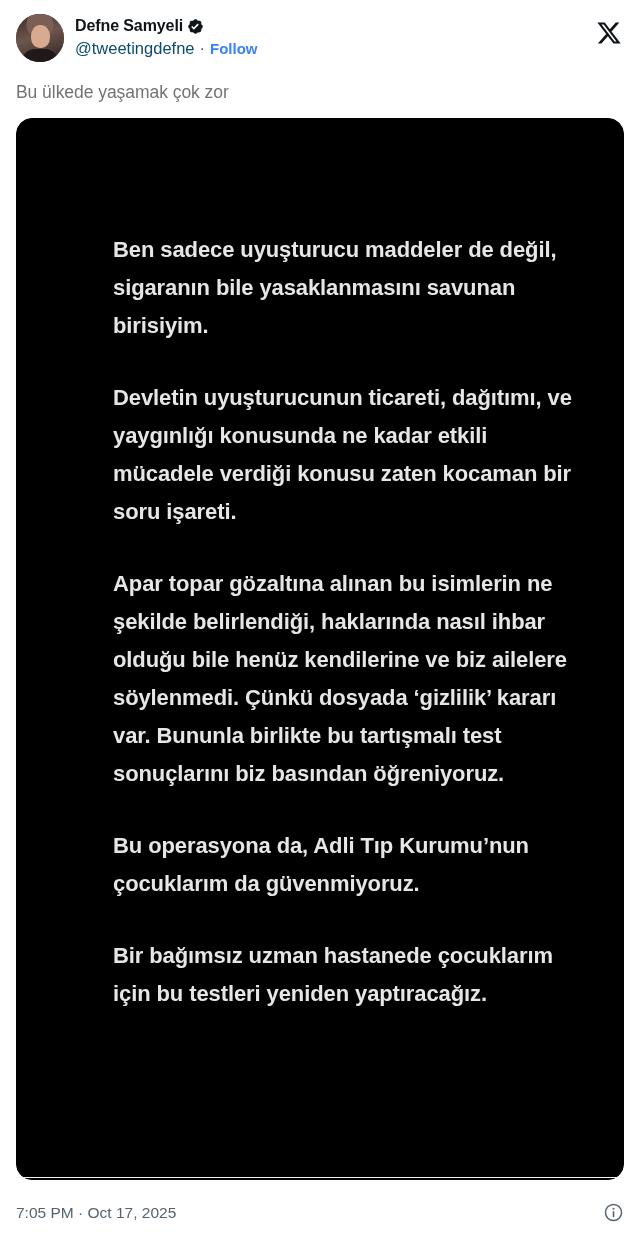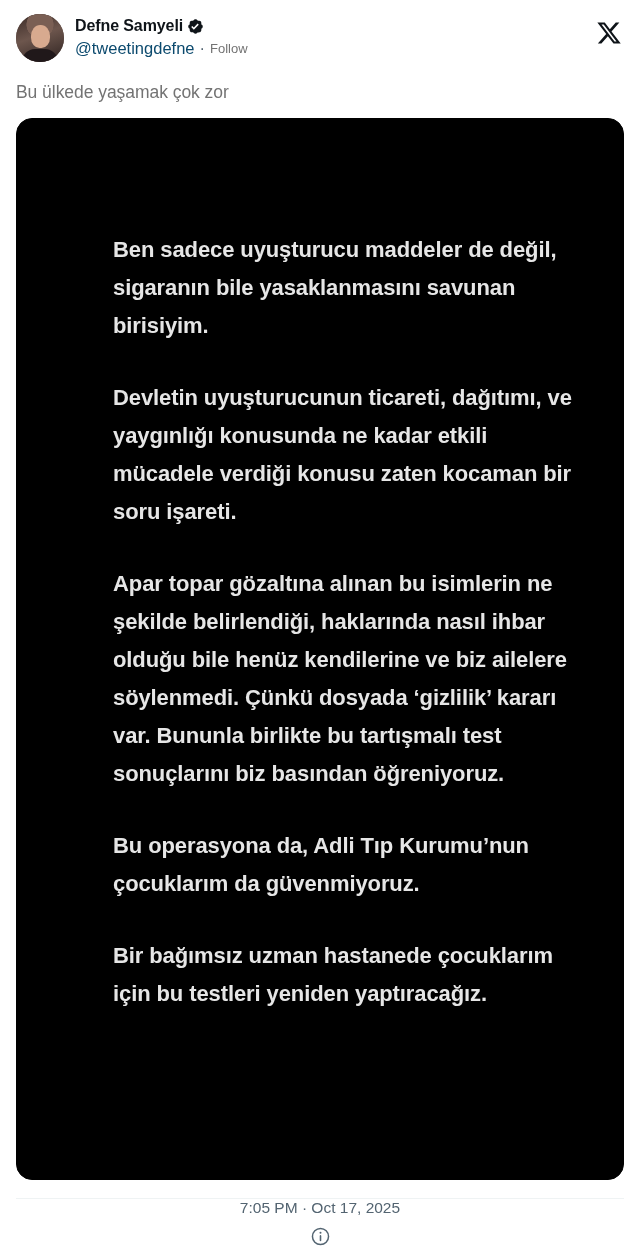--- a/index.html
+++ b/index.html
@@ -97,23 +97,23 @@
   }
   .handle {
     font-size: 16.5px;
     color: #0c4a6e;
   }
   .dot-sep {
     font-size: 16.5px;
     color: #536471;
   }
   .follow-link {
-    font-size: 13px;
-    font-weight: normal;
-    color: #737373;
+    font-size: 15px;
+    font-weight: bold;
+    color: #3b82f6;
     cursor: pointer;
   }
   .x-logo {
     position: absolute;
     right: 2px;
     top: 6px;
     width: 26px;
     height: 26px;
     cursor: pointer;
   }
@@ -150,26 +150,25 @@
     font-weight: 700;
   }
   .media-par:last-child { margin-bottom: 16px; }
 
   
   .tweet-footer {
     position: absolute;
     left: 16px;
     right: 16px;
     bottom: 0;
-    height: 49px;
+    height: 70px;
     display: flex;
     align-items: center;
     justify-content: space-between;
     border-top: 1px solid #eff3f4;
-    flex-direction: column;
   }
   .timestamp {
     font-size: 15.5px;
     color: #536471;
   }
   .info-icon {
     width: 21px;
     height: 21px;
     cursor: pointer;
   }

